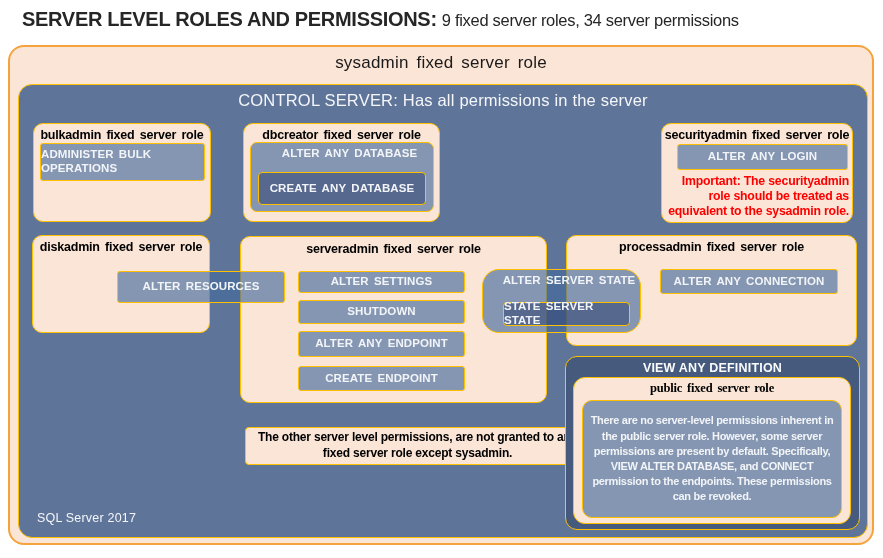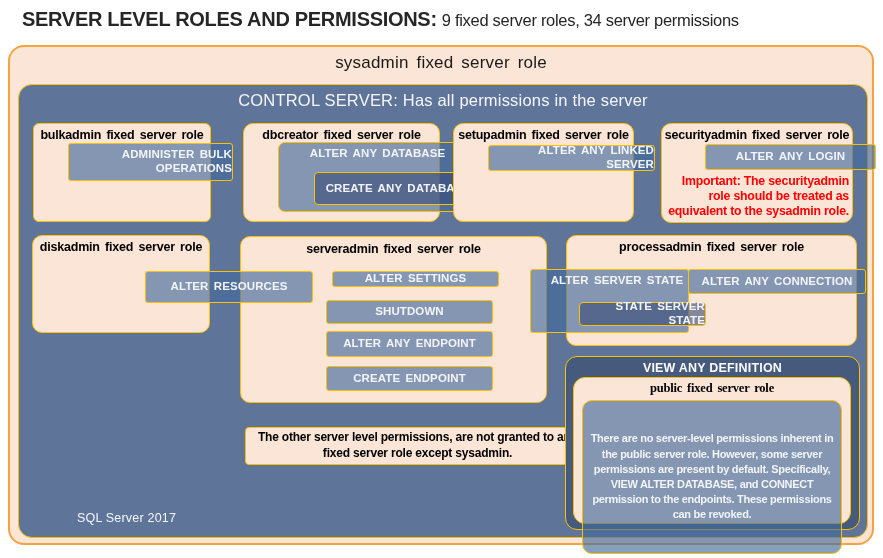--- a/index.html
+++ b/index.html
@@ -47,21 +47,21 @@
     font-size: 12.5px; font-weight: bold; color: #000; letter-spacing: -0.2px; word-spacing: 2px;
   }
 
   
   .btn {
     position: absolute;
     background: rgba(68,107,156,0.65);
     border: 1.5px solid #FFC000; border-radius: 3px;
     color: #F2F4F8; font-weight: bold; font-size: 11.5px; letter-spacing: 0.1px; word-spacing: 2px;
     display: flex; align-items: center; justify-content: center;
-    text-align: right; line-height: 1.2; margin-left: 28px;
+    text-align: left; line-height: 1.2;
   }
   .btn.panel { align-items: flex-start; border-radius: 7px; padding-top: 4px; padding-left: 15px; }
   .btn.dark { background: rgba(55,73,118,0.60); border-radius: 4px; }
 
   
   .warning {
     position: absolute; text-align: right;
     color: #FF0000; font-weight: bold; font-size: 12.3px; line-height: 1.22; letter-spacing: -0.2px;
   }
 
@@ -85,90 +85,86 @@
   }
   .public-box {
     position: absolute; left: 7px; top: 20px; width: 278px; height: 147px;
     background: #FBE5D6; border: 1.5px solid #FFC000; border-radius: 12px;
   }
   .public-title {
     position: absolute; left: 0; top: 3px; width: 100%; text-align: center;
     font-size: 12.5px; font-weight: bold; color: #000; letter-spacing: -0.2px; word-spacing: 2px; font-family: Liberation Serif, serif;
   }
   .public-note-box {
-    position: absolute; left: 8px; top: 22px; width: 260px; height: 154px;
+    position: absolute; left: 8px; top: 22px; width: 260px; height: 118px;
     background: rgba(68,107,156,0.65); border: 1.5px solid #FFC000; border-radius: 10px;
     display: flex; align-items: center; justify-content: center;
     color: #F2F4F8; font-weight: bold; font-size: 11px; line-height: 1.38;
     text-align: center; letter-spacing: -0.3px; padding: 2px 6px;
   }
 
   .footer-label {
-    left: 37px; top: 511px; color: #F4F6F9; font-size: 12.5px; font-weight: 400; letter-spacing: 0.2px; margin-left: 40px;
+    left: 37px; top: 511px; color: #F4F6F9; font-size: 12.5px; font-weight: 400; letter-spacing: 0.2px;
   }
 </style>
 </head>
 <body>
 
 <div id="canvas">
 
   <div class="abs main-title">
     <span class="t1">SERVER LEVEL ROLES AND PERMISSIONS:</span><span class="t2">9 fixed server roles, 34 server permissions</span>
   </div>
 
   <div class="abs outer-box"></div>
   <div class="abs sysadmin-label">sysadmin fixed server role</div>
 
   <div class="abs blue-box"></div>
   <div class="abs control-label">CONTROL SERVER: Has all permissions in the server</div>
 
-  <div class="role-box" style="left:33px; top:123px; width:178px; height:99px;border-radius:6px;">
+  <div class="role-box" style="left:33px; top:123px; width:178px; height:99px;">
     <span class="role-title">bulkadmin fixed server role</span>
     <div class="btn" style="left:6px; top:19px; width:165px; height:38px;">ADMINISTER BULK OPERATIONS</div>
   </div>
 
   <div class="role-box" style="left:243px; top:123px; width:197px; height:99px;">
     <span class="role-title">dbcreator fixed server role</span>
     <div class="btn panel" style="left:6px; top:18px; width:184px; height:70px;">
       <span>ALTER ANY DATABASE</span>
       <div class="btn dark" style="left:7px; top:29px; width:168px; height:33px;">CREATE ANY DATABASE</div>
     </div>
   </div>
 
-  <div class="role-box" style="left:453px; top:123px; width:181px; height:99px;">
-    <span class="role-title">setupadmin fixed server role</span>
-    <div class="btn" style="left:6px; top:21px; width:167px; height:26px;">ALTER ANY LINKED SERVER</div>
-  </div>
 
   <div class="role-box" style="left:661px; top:123px; width:192px; height:100px;">
     <span class="role-title">securityadmin fixed server role</span>
     <div class="btn" style="left:15px; top:20px; width:171px; height:26px;">ALTER ANY LOGIN</div>
     <div class="warning" style="left:3px; top:50px; width:184px;">Important: The securityadmin role should be treated as equivalent to the sysadmin role.</div>
   </div>
 
   <div class="role-box" style="left:32px; top:235px; width:178px; height:98px;">
     <span class="role-title">diskadmin fixed server role</span>
   </div>
 
   <div class="role-box" style="left:240px; top:236px; width:307px; height:167px;">
     <span class="role-title" style="margin-top:5px;">serveradmin fixed server role</span>
-    <div class="btn" style="left:63px; top:34px; width:167px; height:16px;">ALTER SETTINGS</div>
+    <div class="btn" style="left:57px; top:34px; width:167px; height:22px;">ALTER SETTINGS</div>
     <div class="btn" style="left:57px; top:63px; width:167px; height:24px;">SHUTDOWN</div>
     <div class="btn" style="left:57px; top:129px; width:167px; height:25px;">CREATE ENDPOINT</div>
     <div class="btn" style="left:57px; top:94px; width:167px; height:26px;">ALTER ANY ENDPOINT</div>
   </div>
 
   <div class="role-box" style="left:566px; top:235px; width:291px; height:111px;">
     <span class="role-title">processadmin fixed server role</span>
     <div class="btn" style="left:93px; top:33px; width:178px; height:25px;">ALTER ANY CONNECTION</div>
   </div>
 
   <div class="btn" style="left:117px; top:271px; width:168px; height:32px;">ALTER RESOURCES</div>
 
-  <div class="btn panel" style="left:502px; top:269px; width:159px; height:64px; border-radius:3px;">
+  <div class="btn panel" style="left:482px; top:269px; width:159px; height:64px; border-radius:17px;">
     <span>ALTER SERVER STATE</span>
     <div class="btn dark" style="left:20px; top:32px; width:127px; height:24px;">STATE SERVER STATE</div>
   </div>
 
   <div class="abs footnote-box">
     <span>The other server level permissions, are not granted to any fixed server role except sysadmin.</span>
   </div>
 
   <div class="abs dark-panel">
     <div class="dark-panel-title">VIEW ANY DEFINITION</div>

